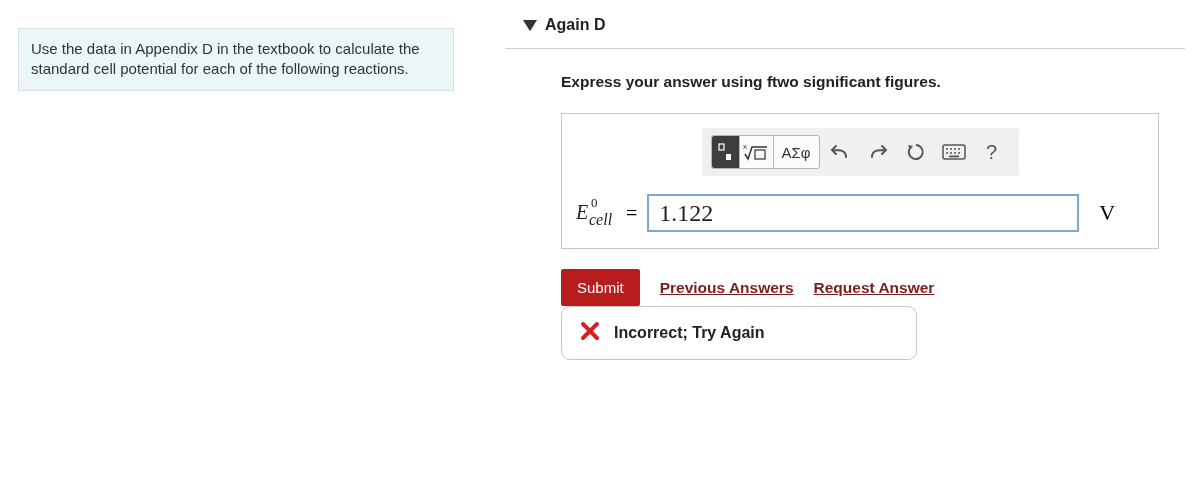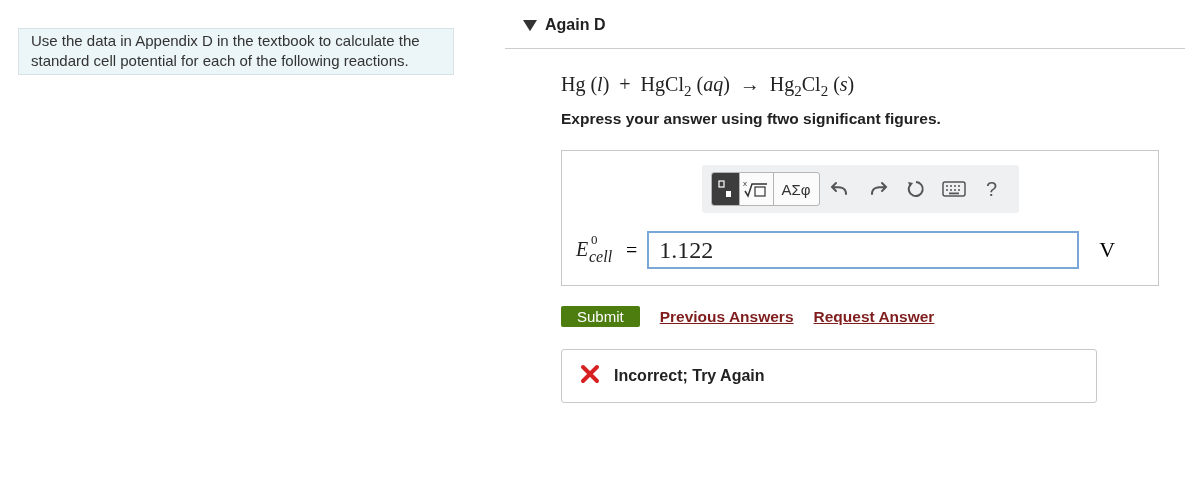--- a/index.html
+++ b/index.html
@@ -10,21 +10,21 @@
       height: 500px;
       position: relative;
     }
     .instructions-box {
       position: absolute;
       left: 18px;
       top: 28px;
       width: 436px;
       background: #ecf5f7;
       border: 1px solid #d6e2e5;
-      padding: 2px 12px;
+      padding: 10px 12px;
       font-size: 15px;
       line-height: 1.35;
       color: #333;
     }
     .part-container {
       position: absolute;
       left: 505px;
       top: 10px;
       width: 680px;
     }
@@ -149,41 +149,40 @@
       font-size: 22px;
       margin-left: 16px;
     }
     .action-row {
       display: flex;
       align-items: center;
       gap: 20px;
       margin-top: 20px;
     }
     .submit-btn {
-      background: #4d7c0f;
+      background: #b91c1c;
       color: #fff;
       border: none;
-      padding: 2px 16px;
+      padding: 10px 16px;
       font-size: 15px;
       cursor: pointer;
       border-radius: 2px;
     }
     .link-btn {
       color: #7f1d1d;
       text-decoration: underline;
       font-size: 15.5px;
       font-weight: bold;
       cursor: pointer;
     }
     .feedback-box {
-      margin-top: 22px;
       border: 1px solid #c8c8c8;
-      border-radius: 3px;
+      border-radius: 9px;
       padding: 14px 18px;
-      width: 536px;
+      width: 356px;
       display: flex;
       align-items: center;
       gap: 14px;
     }
     .feedback-text {
       font-size: 16px;
       font-weight: bold;
       color: #222;
     }
   </style>
@@ -198,21 +197,20 @@
   <div class="part-header">
     <span class="caret">
       <svg width="14" height="14" viewBox="0 0 10 10">
           <polygon points="0,0 10,0 5,8" fill="#333"></polygon>
         </svg>
     </span>
     <span class="part-title">Again D</span>
   </div>
 
   <div class="part-body">
-    <div class="reaction" id="reaction-eq">Hg (<span class="state">l</span>) &nbsp;+&nbsp; HgCl<sub>2</sub> (<span class="state">aq</span>) &nbsp;→&nbsp; Hg<sub>2</sub>Cl<sub>2</sub> (<span class="state">s</span>)</div>
     <div class="instruct-line">Express your answer using ftwo significant figures.</div>
 
     <div class="answer-box">
       <div class="toolbar">
         <div class="tb-group">
           <div class="tb-btn dark">
             <svg width="14" height="18" viewBox="0 0 14 18">
                 <rect x="1" y="1" width="5" height="6" fill="none" stroke="#fff" stroke-width="1.2"></rect>
                 <rect x="8" y="11" width="5" height="6" fill="#fff"></rect>
               </svg>

